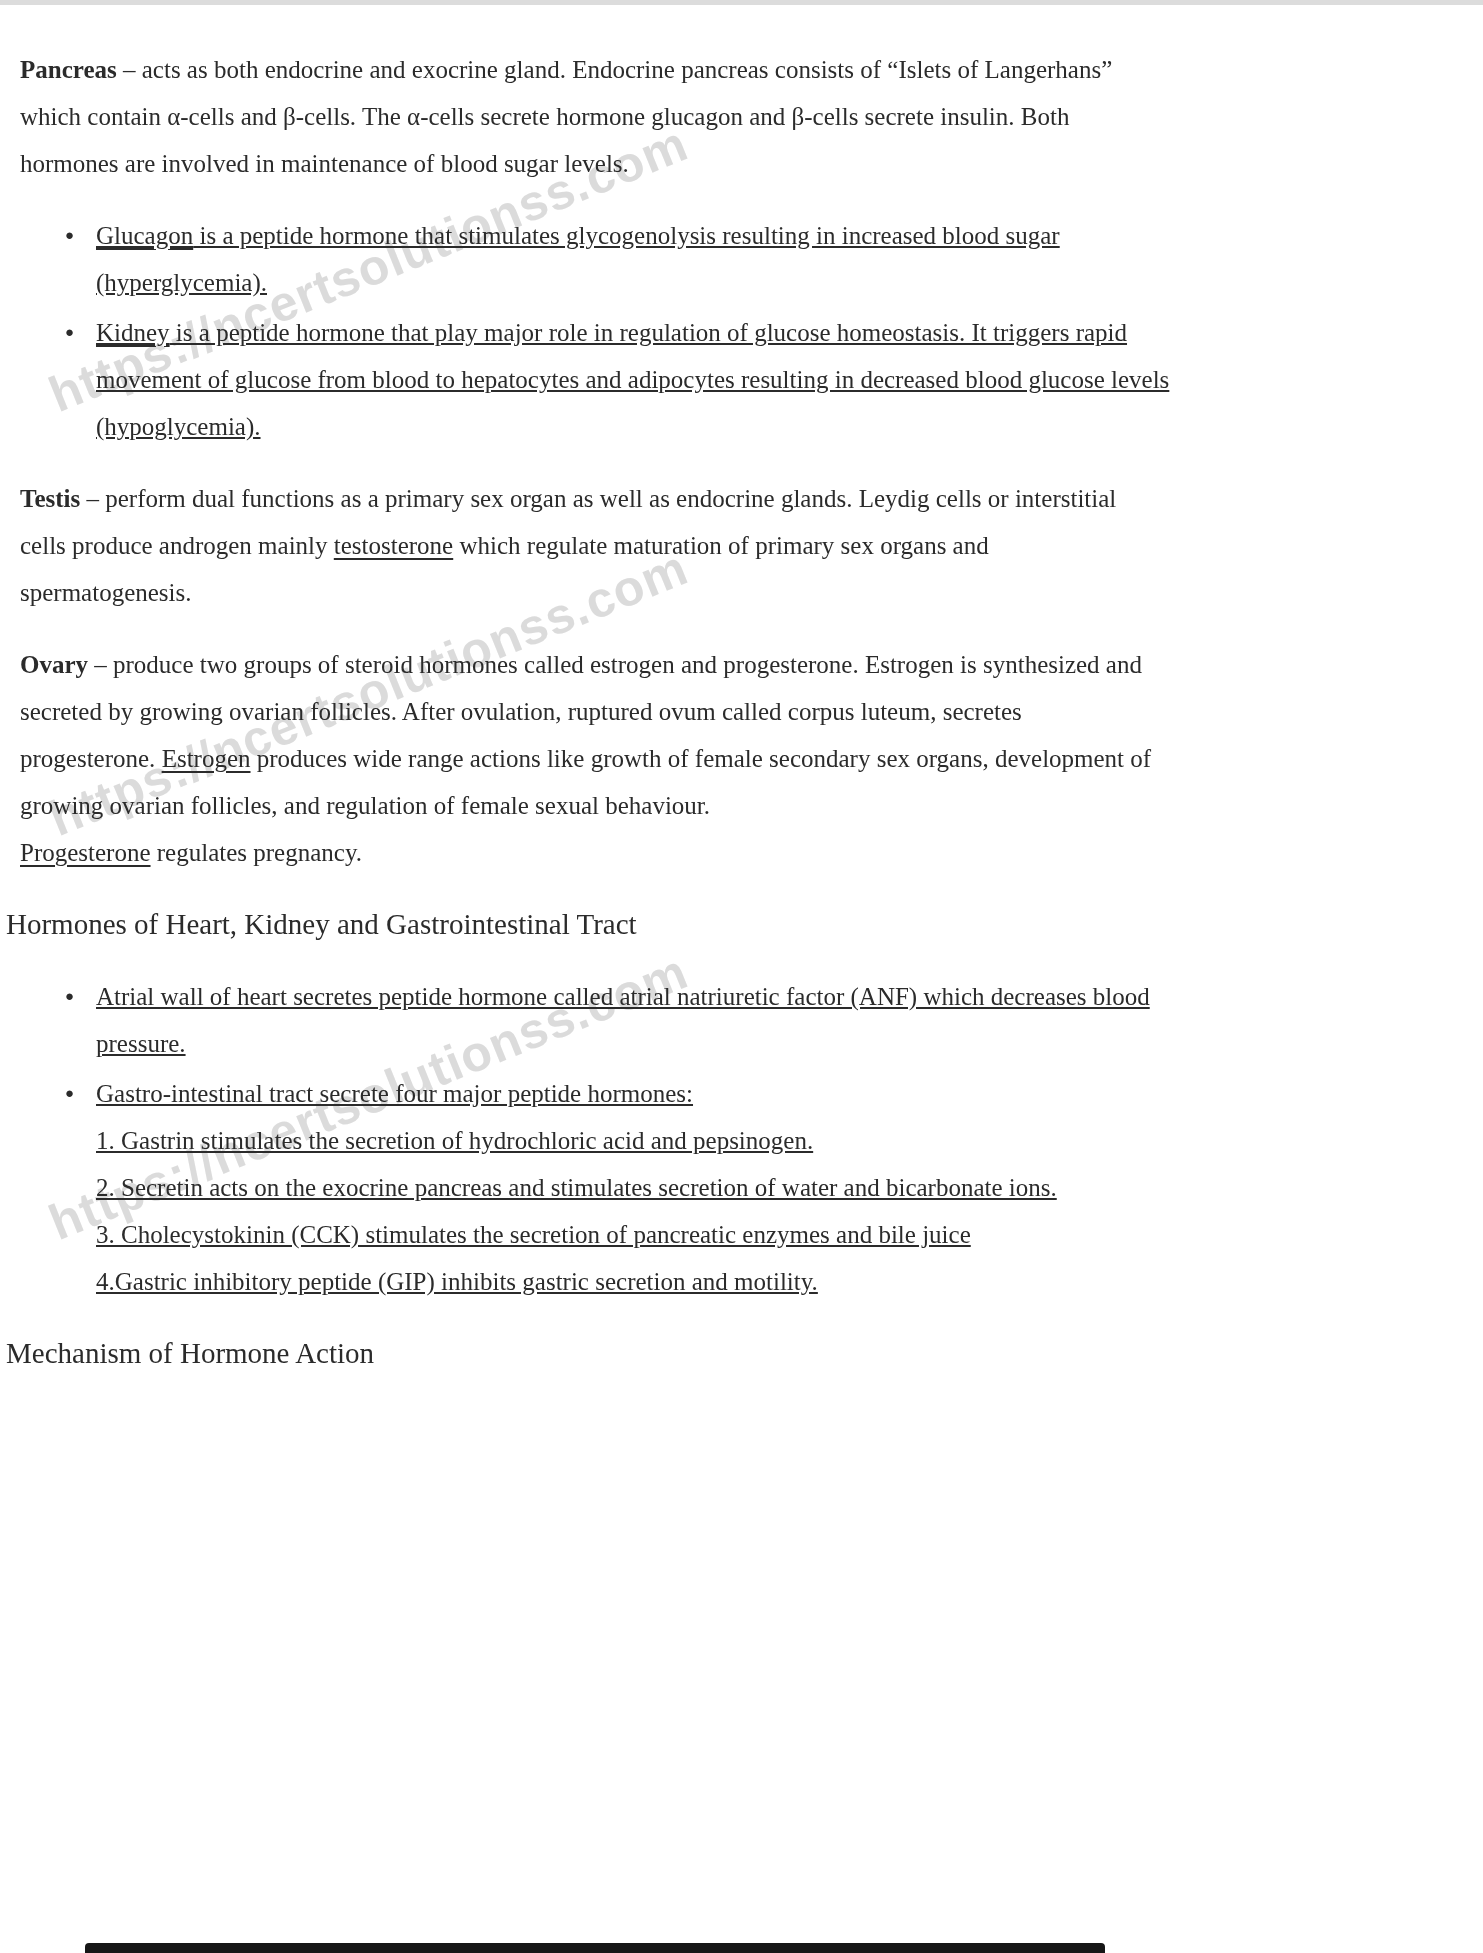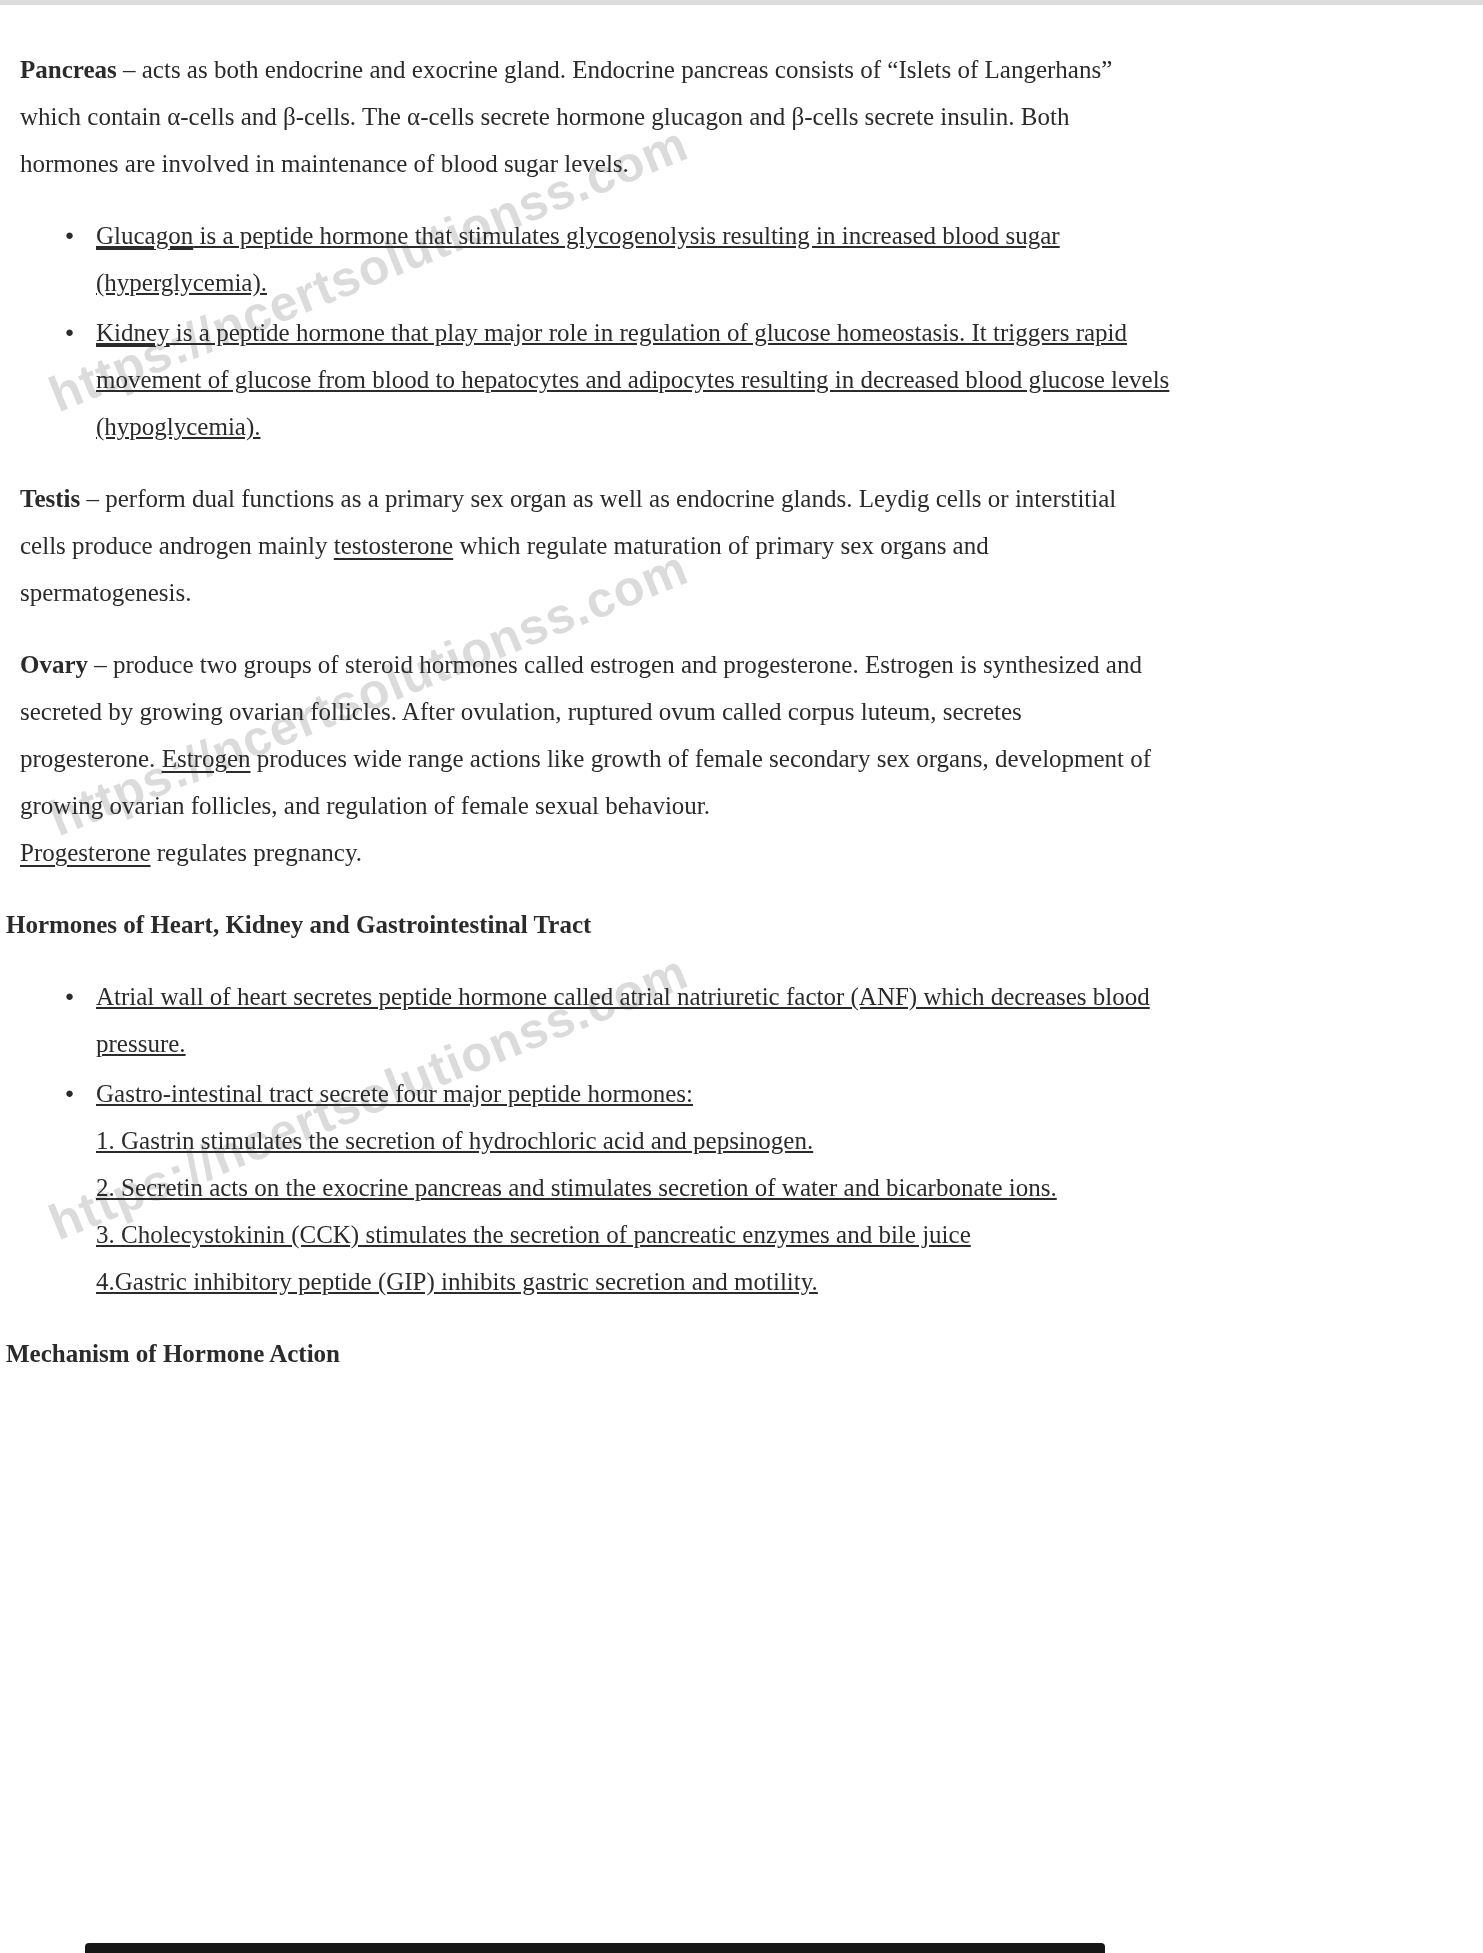--- a/index.html
+++ b/index.html
@@ -52,22 +52,22 @@
   .bullets li::before {
     content: "●";
     position: absolute;
     left: 1px;
     top: 0;
     font-size: 15px;
     line-height: 47px;
     color: #2b2b2b;
   }
   .heading {
-    font-size: 25px;
-    font-weight: bold;
+    font-size: 29px;
+    font-weight: normal;
     margin: 25px 0;
     line-height: 47px;
   }
   .subline { line-height: 47px; }
   .watermark-layer {
     position: absolute;
     top: 0; left: 0; right: 0; bottom: 0;
     z-index: 1;
     pointer-events: none;
   }

